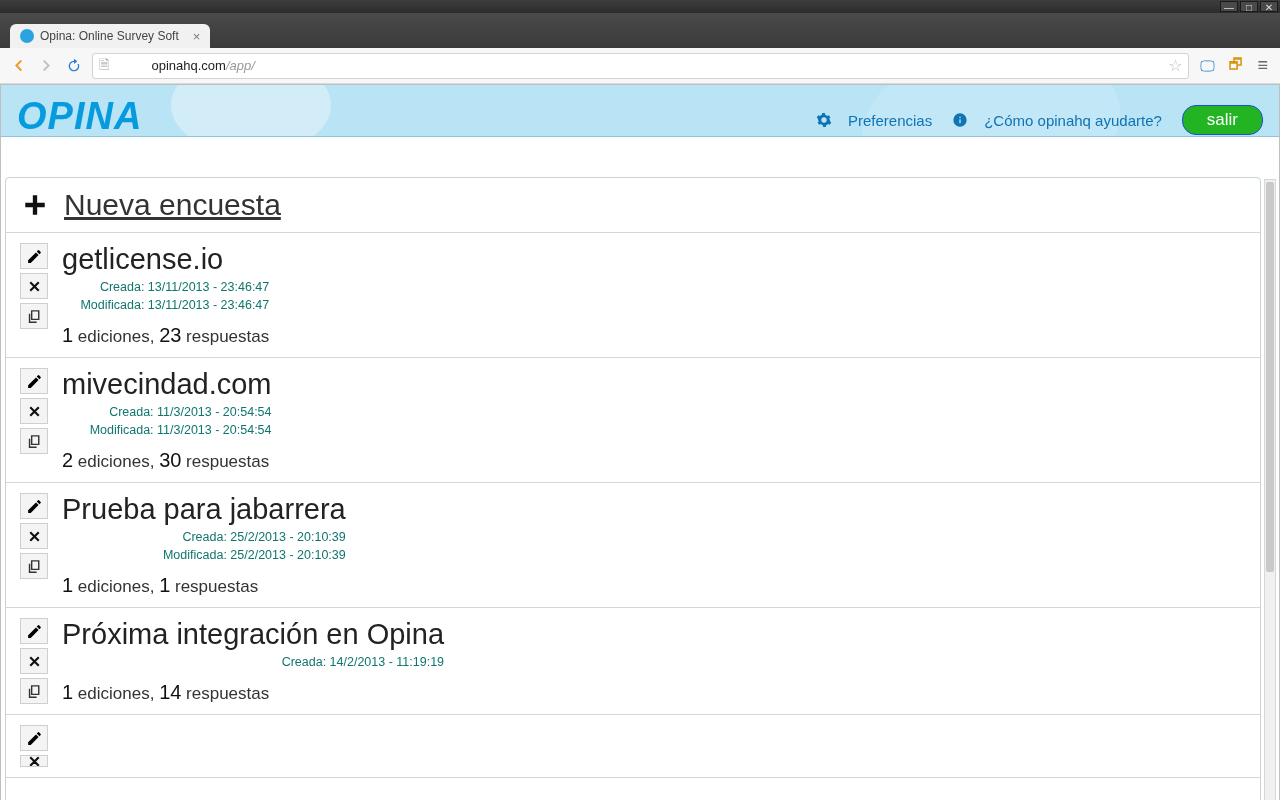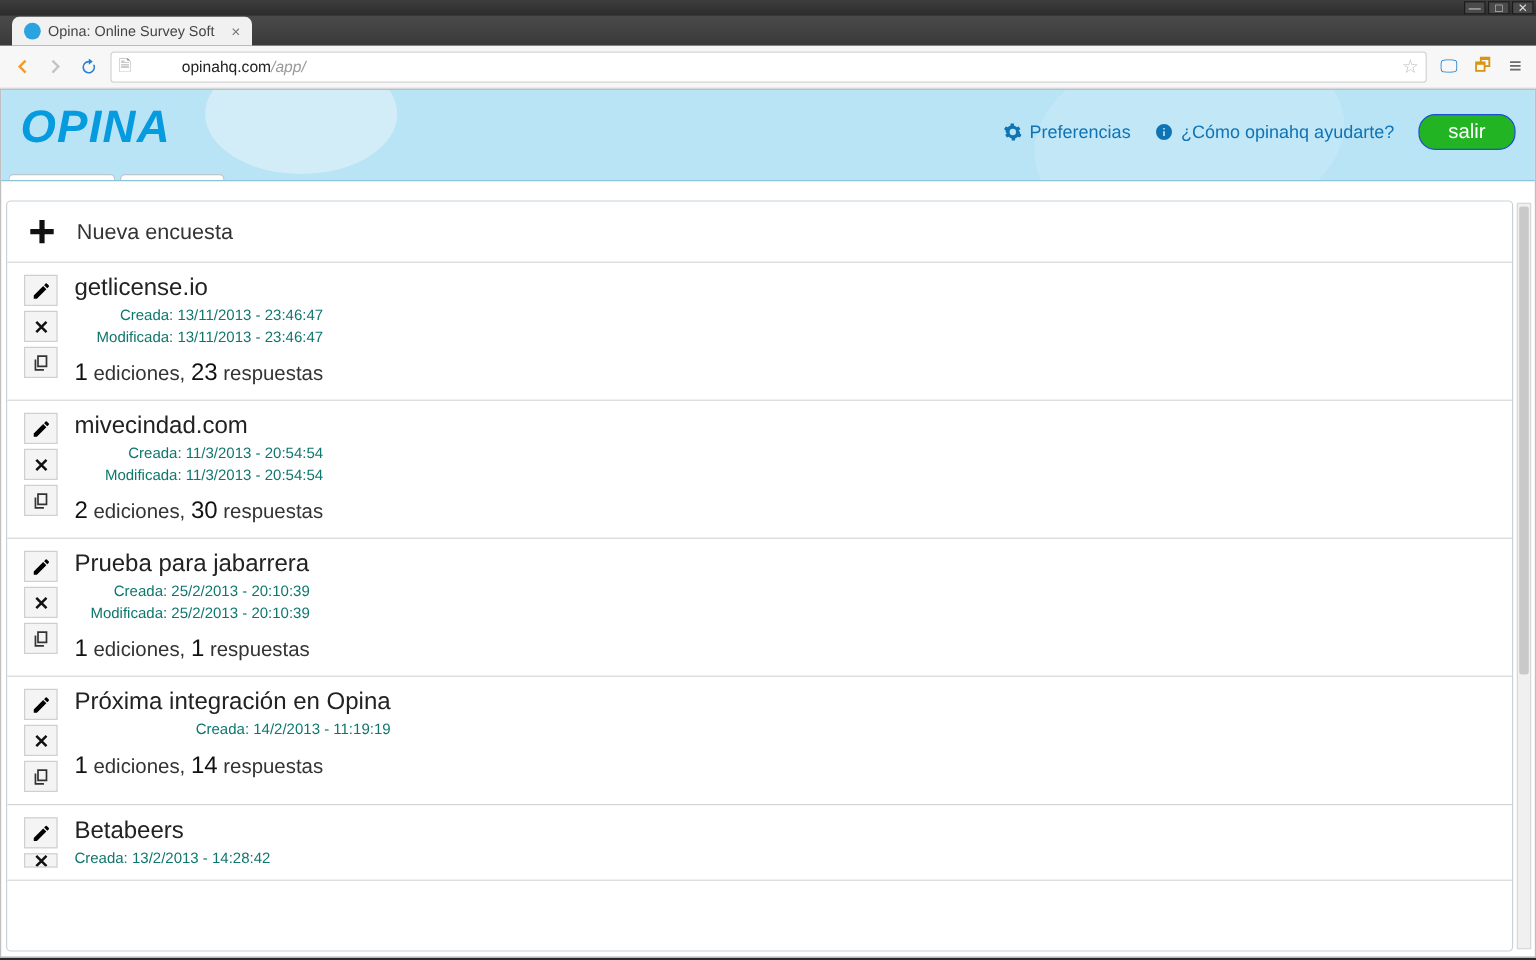--- a/index.html
+++ b/index.html
@@ -13,21 +13,21 @@
     padding-right:2px;
   }
   .os-btn {
     width:18px; height:11px; margin-left:2px;
     background:#4a4a4a; color:#ddd; font-size:10px; line-height:11px; text-align:center;
     border:1px solid #1a1a1a; cursor:pointer;
   }
 
   
   .tabstrip {
-    height:25px;
+    height:35px;
     background: linear-gradient(#4a4a4a,#3a3a3a);
     display:flex; align-items:flex-end; padding-left:10px;
   }
   .tab {
     background:#f1f1f1; height:24px; min-width:190px;
     border-top-left-radius:6px; border-top-right-radius:6px;
     display:flex; align-items:center; padding:0 10px; font-size:12px; color:#444;
     position:relative;
   }
   .favicon {
@@ -52,41 +52,41 @@
   .url-host { color:#222;margin-left:36px; }
   .url-path { color:#999;font-style:italic; }
   .staricon{ color:#bcbcbc; font-size:16px; margin-left:6px; cursor:pointer;}
   .ext-icon{ width:20px;height:20px; display:flex;align-items:center;justify-content:center; font-size:15px; cursor:pointer;}
   .menu-icon{ color:#6a6a6a; font-size:18px; cursor:pointer; padding:0 4px;}
 
   
   .viewport { position:relative; height:724px; background:#fff; border:1px solid #bfbfbf; }
 
   .app-header {
-    height:76px;
+    height:52px;
     background: #b9e4f5;
     position:relative; overflow:hidden;
     border-bottom:1px solid #8fc4da;
   }
   .cloud {
     position:absolute; background:#d8eff8; border-radius:50%;
     opacity:0.8;
   }
   .cloud.c1{ width:160px;height:100px; left:170px; top:-30px; }
   .cloud.c2{ width:260px;height:160px; left:860px; top:-40px; transform:rotate(-8deg); background:#c4e9f7;}
   .logo {
     position:absolute; left:16px; top:10px;
     font-size:38px; font-weight:900; color:#069bde; letter-spacing:1px;
     font-style:italic;
   }
   .header-links{
     position:absolute; right:16px; top:20px; display:flex; align-items:center; gap:20px;
     font-size:15px;
   }
-  .hlink { color:#1073b4; display:flex; align-items:center; gap:6px; cursor:pointer;}
+  .hlink { color:#1073b4; display:flex; align-items:center; gap:16px; cursor:pointer;}
   .hlink svg{ width:16px;height:16px; fill:#1073b4;}
   .logout-btn{
     background:#22b423; color:#fff; padding:4px 24px; border-radius:14px;
     font-size:17px; cursor:pointer; border:1px solid #1d4ed8;
   }
 
   .app-tabs{
     position:absolute; left:6px; top:70px; display:flex; gap:4px;
   }
   .app-tab{
@@ -107,22 +107,22 @@
   }
   .section.new { align-items:center; }
   .iconcol{ display:flex; flex-direction:column; gap:4px; }
   .iconbox{
     width:28px;height:26px; border:1px solid #cfcfcf; background:#f4f4f4;
     display:flex;align-items:center;justify-content:center; cursor:pointer;
   }
   .iconbox svg{ width:17px;height:17px; }
   .plusicon{ width:30px;height:30px; display:flex;align-items:center;justify-content:center;}
   .plusicon svg{ width:26px;height:26px; fill:#111;}
-  .title-new{ font-size:18px; color:#333;}
-  .survey-title{ font-size:20px; color:#222; }
+  .title-new{ font-size:30px; color:#333;text-decoration:underline;}
+  .survey-title{ font-size:29px; color:#222; }
   .meta{ font-size:12.5px; color:#0f766e; margin-top:4px;text-align:right;}
   .stats{ font-size:17px; color:#333; margin-top:12px; }
   .stats .num{ font-size:20px; font-weight:500; color:#111;}
 
   
   .vscroll{
     position:absolute; right:3px; top:94px; bottom:6px; width:12px;
     background:#f0f0f0; border:1px solid #d8d8d8;
   }
   .vscroll .thumb{
@@ -336,25 +336,20 @@
                 <path d="M3 17.3V21h3.7L17.8 9.9l-3.7-3.7L3 17.3zM20.7 7c.4-.4.4-1 0-1.4l-2.3-2.3a1 1 0 0 0-1.4 0l-1.8 1.8 3.7 3.7 1.8-1.8z"></path>
               </svg>
       </div>
       <div class="iconbox" style="height: 12px; overflow: hidden;">
         <svg viewBox="0 0 24 24">
                 <path d="M18 6L6 18M6 6l12 12" stroke="#111" stroke-width="3" fill="none"></path>
               </svg>
       </div>
 
     </div>
-    <div>
-      <div class="survey-title">Betabeers</div>
-      <div class="meta"><span>Creada: </span><span>13/2/2013 - 14:28:42</span></div>
-
-    </div>
   </div>
 </div>
 
   </div>
 
   <div class="vscroll">
     <div class="arrow up">▲</div>
     <div class="thumb"></div>
   </div>
 

